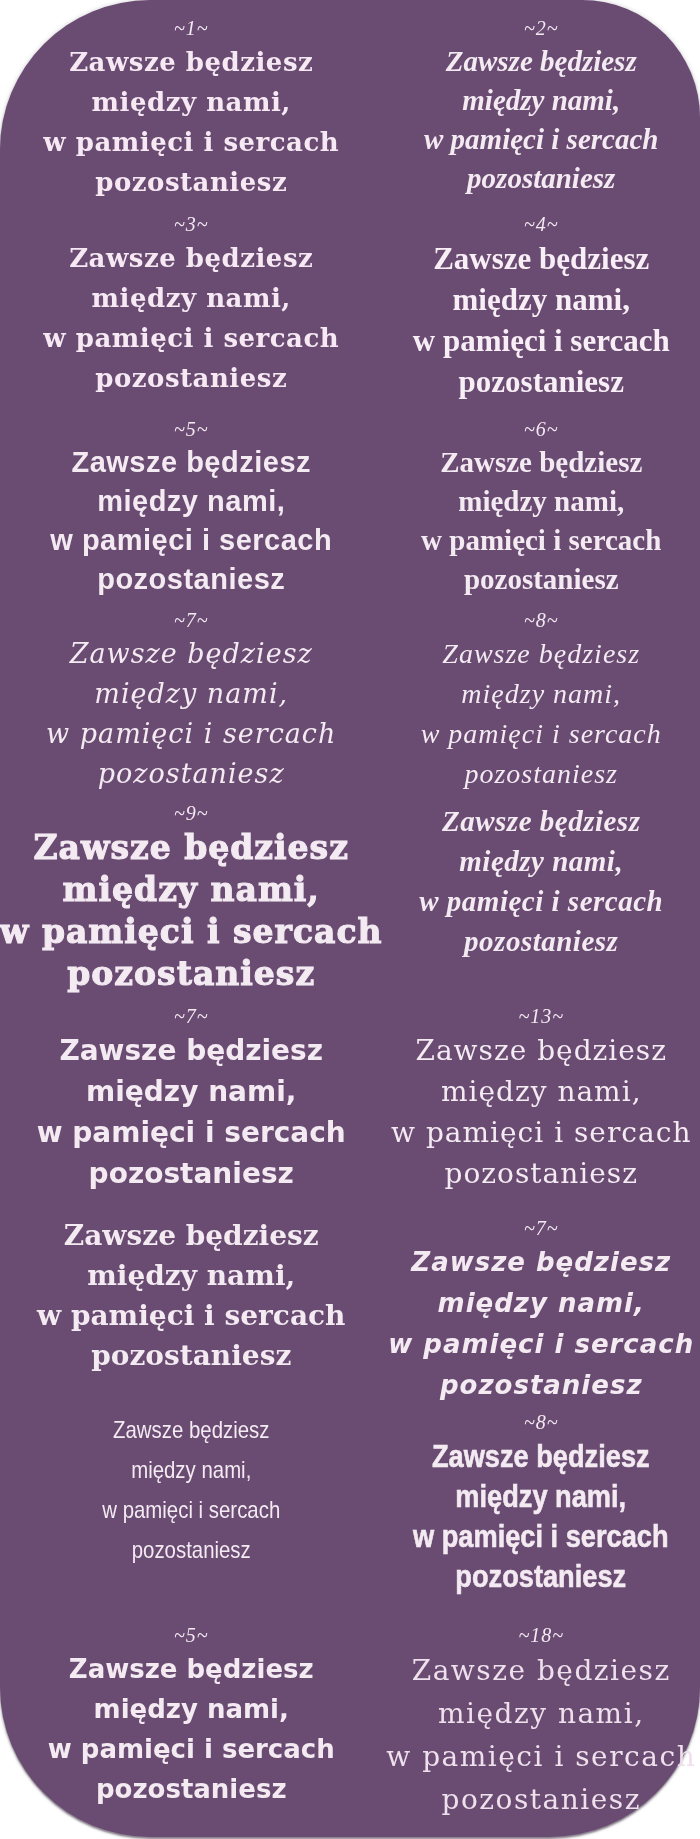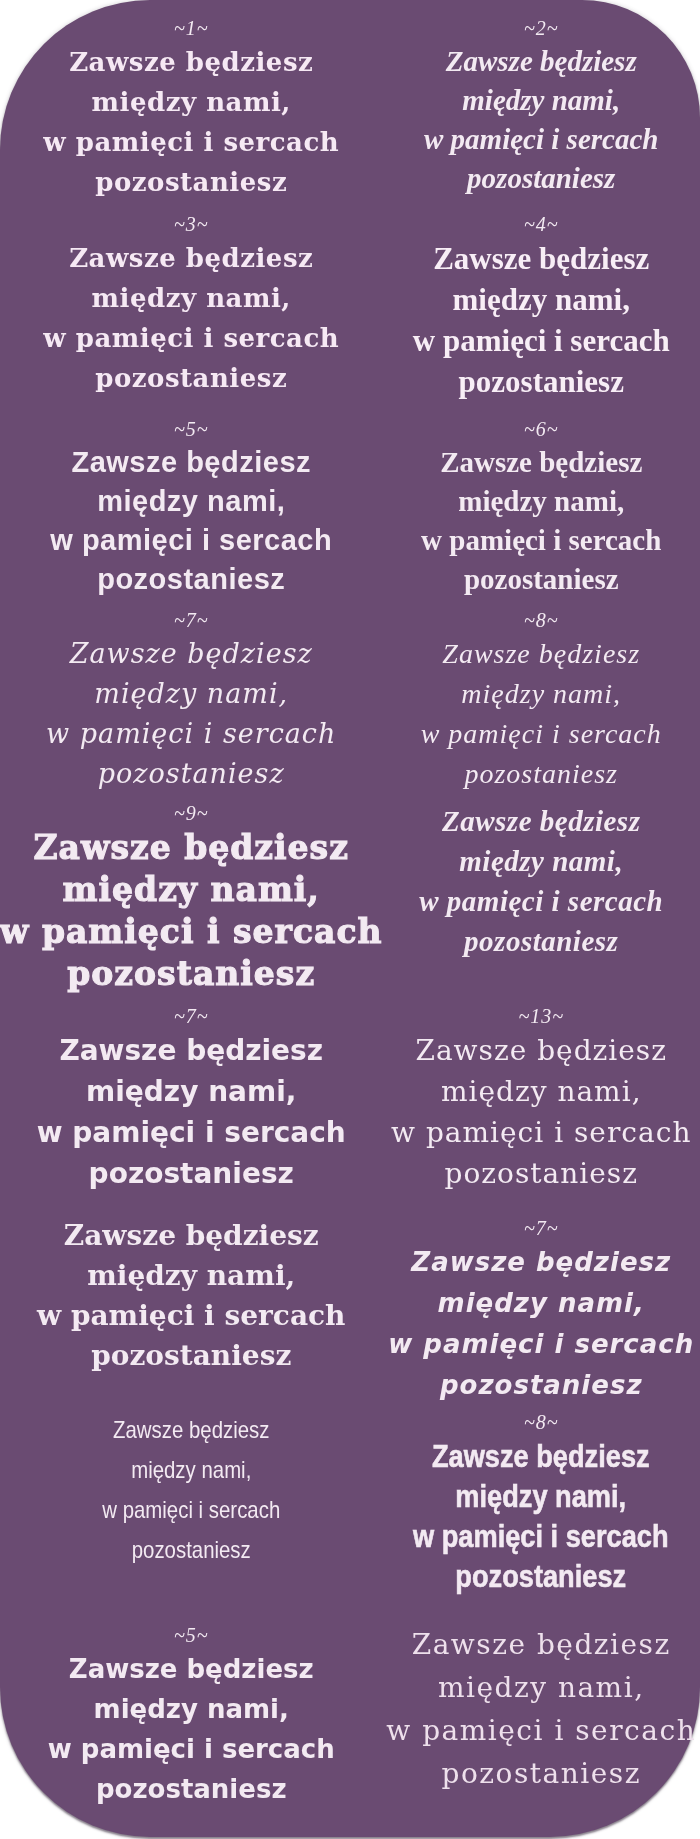--- a/index.html
+++ b/index.html
@@ -176,19 +176,20 @@
         <div class="line">pozostaniesz</div>
       </div>
       <div class="cell f17">
         <div class="num">~5~</div>
         <div class="line">Zawsze będziesz</div>
         <div class="line">między nami,</div>
         <div class="line">w pamięci i sercach</div>
         <div class="line">pozostaniesz</div>
       </div>
       <div class="cell f18">
+        <div class="num">~18~</div>
         <div class="line">Zawsze będziesz</div>
         <div class="line">między nami,</div>
         <div class="line">w pamięci i sercach</div>
         <div class="line">pozostaniesz</div>
       </div>
     </div>
 </div>
 
 </body></html>

